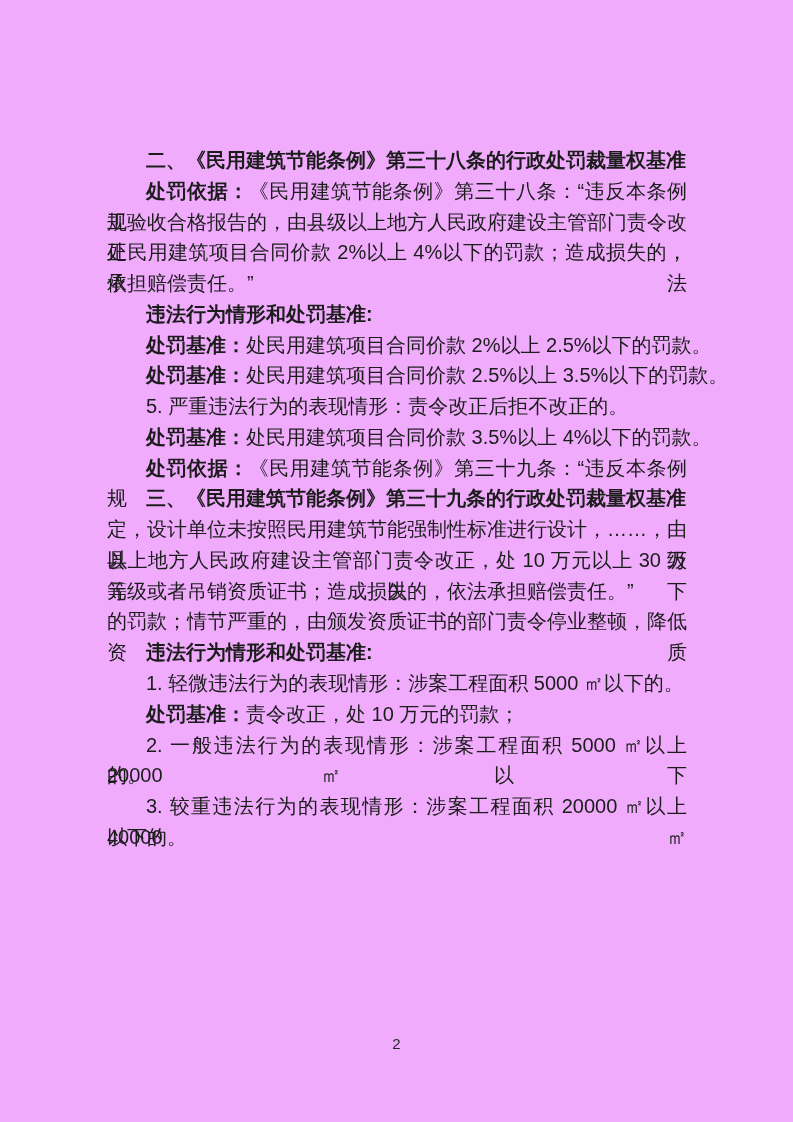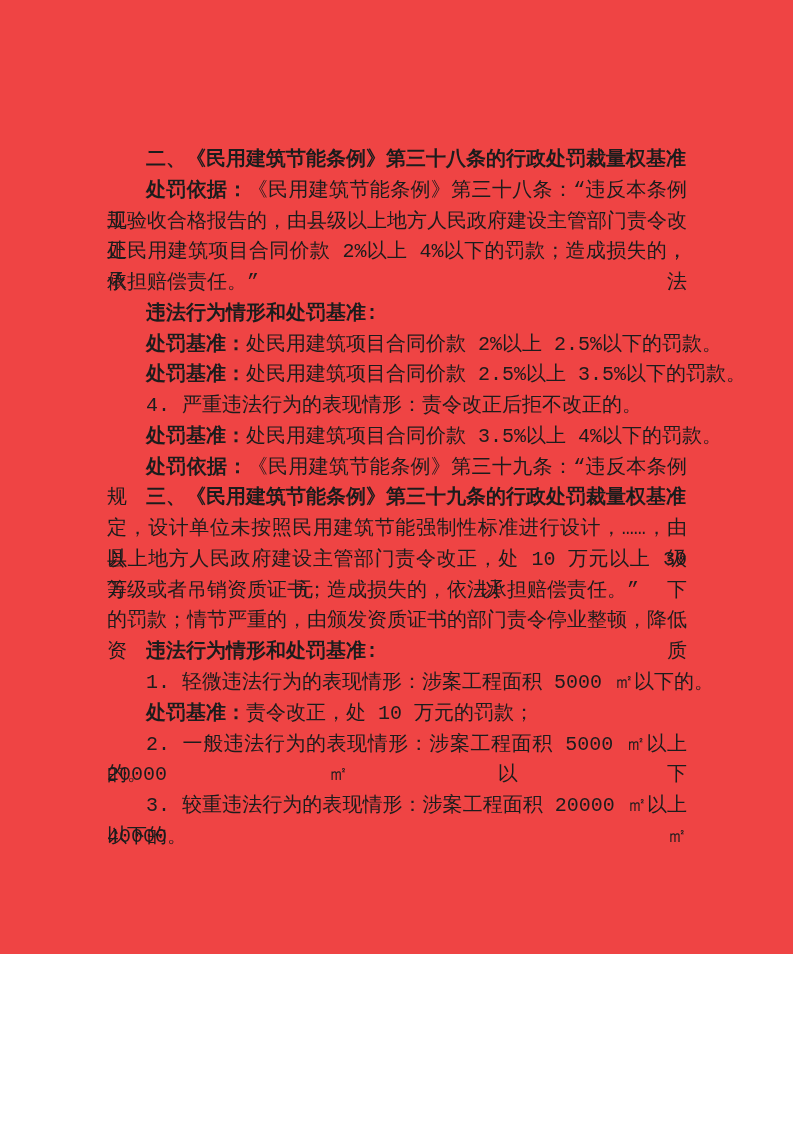--- a/index.html
+++ b/index.html
@@ -3,24 +3,24 @@
 <meta charset="utf-8">
 <style>
   html, body {
     margin: 0;
     padding: 0;
     background: #ffffff;
   }
   #page {
     position: relative;
     width: 793px;
-    height: 954px;
-    background: #ef4444;
+    height: 1122px;
+    background: #f0abfc;
     overflow: hidden;
-    font-family: Liberation Mono, monospace;
+    font-family: Liberation Sans, sans-serif;
     color: #1c1c1c;
   }
   #doc-body {
     position: absolute;
     left: 107px;
     top: 145px;
     width: 580px;
   }
   .line {
     height: 30.77px;
@@ -60,21 +60,21 @@
 <div id="page">
   <div id="doc-body">
       <div class="line indent"><span class="run b">二、《民用建筑节能条例》第三十八条的行政处罚裁量权基准</span></div>
       <div class="line indent fill"><span class="run b">处罚依据：</span><span class="run">《民用建筑节能条例》第三十八条：“违反本条例规</span></div>
       <div class="line fill"><span class="run">工验收合格报告的，由县级以上地方人民政府建设主管部门责令改正，</span></div>
       <div class="line fill"><span class="run">处民用建筑项目合同价款 2%以上 4%以下的罚款；造成损失的，依法</span></div>
       <div class="line"><span class="run">承担赔偿责任。”</span></div>
       <div class="line indent"><span class="run b">违法行为情形和处罚基准:</span></div>
       <div class="line indent"><span class="run b">处罚基准：</span><span class="run">处民用建筑项目合同价款 2%以上 2.5%以下的罚款。</span></div>
       <div class="line indent"><span class="run b">处罚基准：</span><span class="run">处民用建筑项目合同价款 2.5%以上 3.5%以下的罚款。</span></div>
-      <div class="line indent"><span class="run">4. 严重违法行为的表现情形：责令改正后拒不改正的。</span></div>
+      <div class="line indent"><span class="run">5. 严重违法行为的表现情形：责令改正后拒不改正的。</span></div>
       <div class="line indent"><span class="run b">处罚基准：</span><span class="run">处民用建筑项目合同价款 3.5%以上 4%以下的罚款。</span></div>
       <div class="line indent fill"><span class="run b">处罚依据：</span><span class="run">《民用建筑节能条例》第三十九条：“违反本条例规</span></div>
       <div class="line indent"><span class="run b">三、《民用建筑节能条例》第三十九条的行政处罚裁量权基准</span></div>
       <div class="line fill"><span class="run">定，设计单位未按照民用建筑节能强制性标准进行设计，……，由县级</span></div>
       <div class="line fill"><span class="run">以上地方人民政府建设主管部门责令改正，处 10 万元以上 30 万元以下</span></div>
       <div class="line"><span class="run">等级或者吊销资质证书；造成损失的，依法承担赔偿责任。”</span></div>
       <div class="line fill"><span class="run">的罚款；情节严重的，由颁发资质证书的部门责令停业整顿，降低资质</span></div>
       <div class="line indent"><span class="run b">违法行为情形和处罚基准:</span></div>
       <div class="line indent"><span class="run">1. 轻微违法行为的表现情形：涉案工程面积 5000 ㎡以下的。</span></div>
       <div class="line indent"><span class="run b">处罚基准：</span><span class="run">责令改正，处 10 万元的罚款；</span></div>

